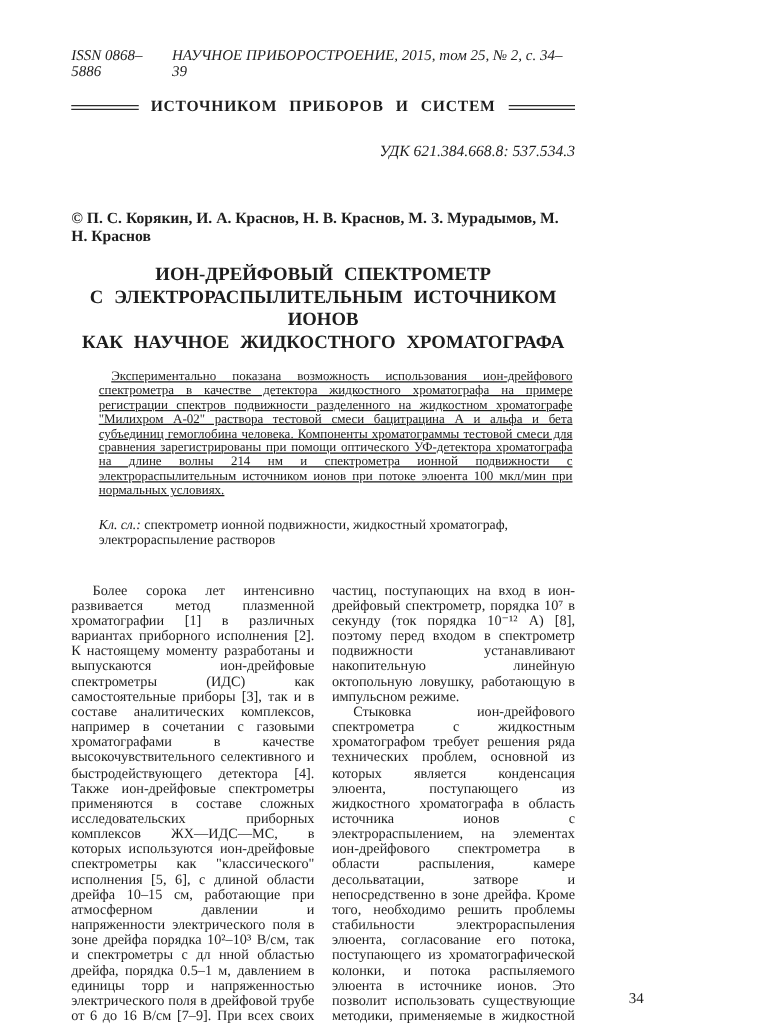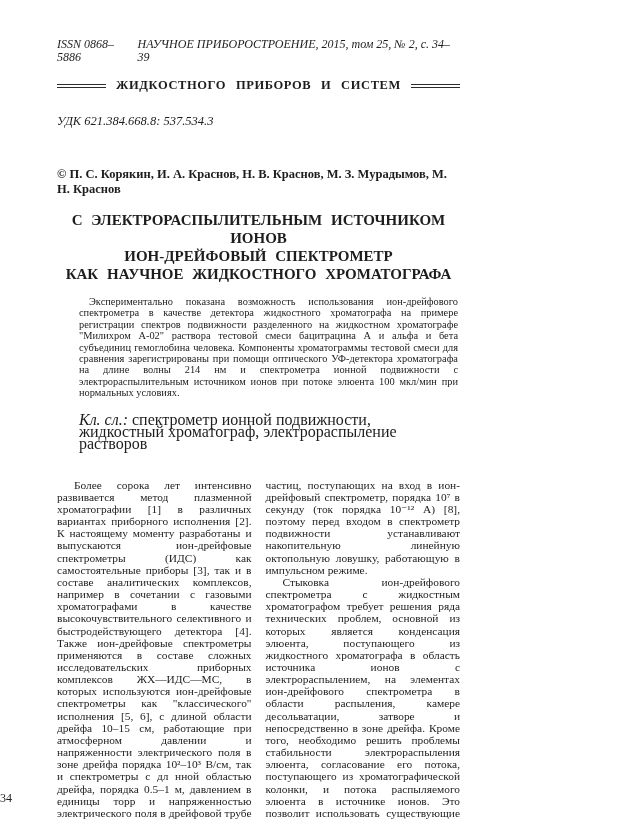--- a/index.html
+++ b/index.html
@@ -22,69 +22,69 @@
   }
   .banner { display: flex; align-items: center; margin-top: 14px; }
   .banner .rule {
     flex: 1; height: 2px;
     border-top: 1px solid #2c2c2c; border-bottom: 1px solid #2c2c2c;
   }
   .banner .banner-label {
     margin: 0 10px; font-weight: bold; font-size: 12.5px;
     letter-spacing: 0.6px; word-spacing: 6px; white-space: nowrap;
   }
-  .udk { margin-top: 21px; font-style: italic; font-size: 12.5px; }
+  .udk { margin-top: 21px; font-style: italic; font-size: 12.5px; text-align: right; }
   .authors { margin-top: 38px; font-weight: bold; font-size: 12.5px; }
   .title {
     margin-top: 14px; text-align: center; font-weight: bold;
     font-size: 15px; line-height: 18px; word-spacing: 5px;
   }
   .abstract {
     margin: 13px 2px 0 22px;
     font-size: 10.4px; line-height: 11.4px;
-    text-align: justify; text-indent: 10px;
+    text-align: justify; text-indent: 10px; text-decoration: underline;
   }
-  .keywords { margin: 15px 2px 0 22px; font-size: 16px; line-height: 12px; }
+  .keywords { margin: 15px 2px 0 22px; font-size: 11px; line-height: 12px; }
   .kw-label { font-style: italic; }
   .columns { margin-top: 29px; display: flex; gap: 14px; }
   .col { flex: 1; font-size: 11.4px; line-height: 12.15px; text-align: justify; }
   .intro-heading {
     text-align: center; font-weight: bold; font-size: 11.8px;
     letter-spacing: 0.3px; word-spacing: 2px; margin: 1px 0 13px 0;
   }
   .para { text-indent: 17px; margin: 0; }
   .para.no-indent { text-indent: 0; }
   .page-number {
     position: absolute; bottom: 14px; left: 0;
-    width: 100%; text-align: left; font-size: 12px;
+    width: 100%; text-align: right; font-size: 12px;
   }
 </style>
 </head>
 <body>
 
 <div class="page">
 
   <div class="hdr">
     <span>ISSN 0868–5886</span>
     <span>НАУЧНОЕ ПРИБОРОСТРОЕНИЕ, 2015, том 25, № 2, с. 34–39</span>
   </div>
 
   <div class="banner">
     <span class="rule"></span>
-    <span class="banner-label">ЖИДКОСТНОГО ПРИБОРОВ И СИСТЕМ</span>
+    <span class="banner-label">ИСТОЧНИКОМ ПРИБОРОВ И СИСТЕМ</span>
     <span class="rule"></span>
   </div>
 
   <div class="udk">УДК 621.384.668.8: 537.534.3</div>
 
   <div class="authors">© П. С. Корякин, И. А. Краснов, Н. В. Краснов, М. З. Мурадымов, М. Н. Краснов</div>
 
   <div class="title">
+    <div>ИОН-ДРЕЙФОВЫЙ СПЕКТРОМЕТР</div>
     <div>С ЭЛЕКТРОРАСПЫЛИТЕЛЬНЫМ ИСТОЧНИКОМ ИОНОВ</div>
-    <div>ИОН-ДРЕЙФОВЫЙ СПЕКТРОМЕТР</div>
     <div>КАК НАУЧНОЕ ЖИДКОСТНОГО ХРОМАТОГРАФА</div>
   </div>
 
   <div class="abstract">Экспериментально показана возможность использования ион-дрейфового спектрометра в качестве детектора жидкостного хроматографа на примере регистрации спектров подвижности разделенного на жидкостном хроматографе "Милихром А-02" раствора тестовой смеси бацитрацина А и альфа и бета субъединиц гемоглобина человека. Компоненты хроматограммы тестовой смеси для сравнения зарегистрированы при помощи оптического УФ-детектора хроматографа на длине волны 214 нм и спектрометра ионной подвижности с электрораспылительным источником ионов при потоке элюента 100 мкл/мин при нормальных условиях.</div>
 
   <div class="keywords">
     <span class="kw-label">Кл. сл.:</span><span> спектрометр ионной подвижности, жидкостный хроматограф, электрораспыление растворов</span>
   </div>
 
   <div class="columns">

